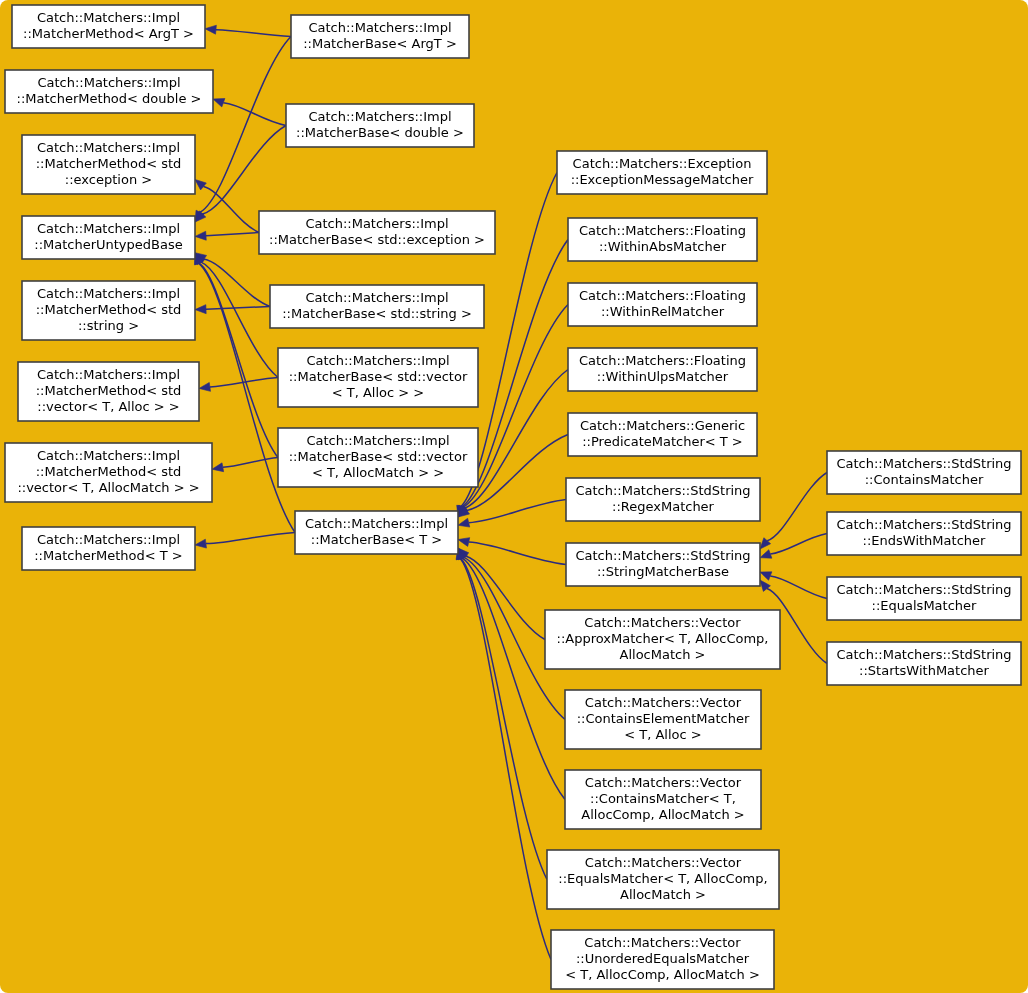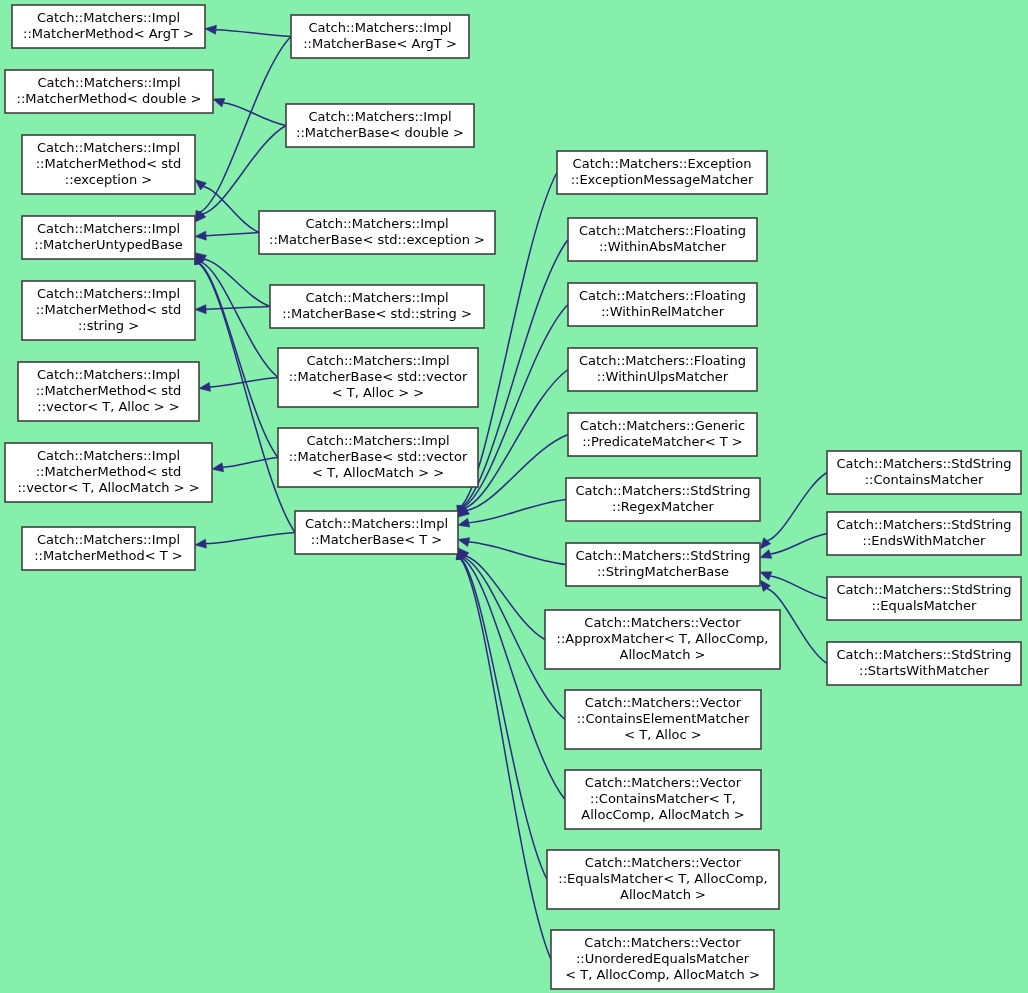--- a/index.html
+++ b/index.html
@@ -10,21 +10,22 @@
   body {
     width: 1028px;
     height: 993px;
     font-family: "DejaVu Sans", sans-serif;
     overflow: hidden;
   }
   #diagram-root {
     position: relative;
     width: 1028px;
     height: 993px;
-    background: #86efac;
+    background: #eab308;
+    border-radius: 8px;
   }
   svg#graph {
     position: absolute;
     left: 0;
     top: 0;
     width: 1028px;
     height: 993px;
     display: block;
   }
   .node-box {

